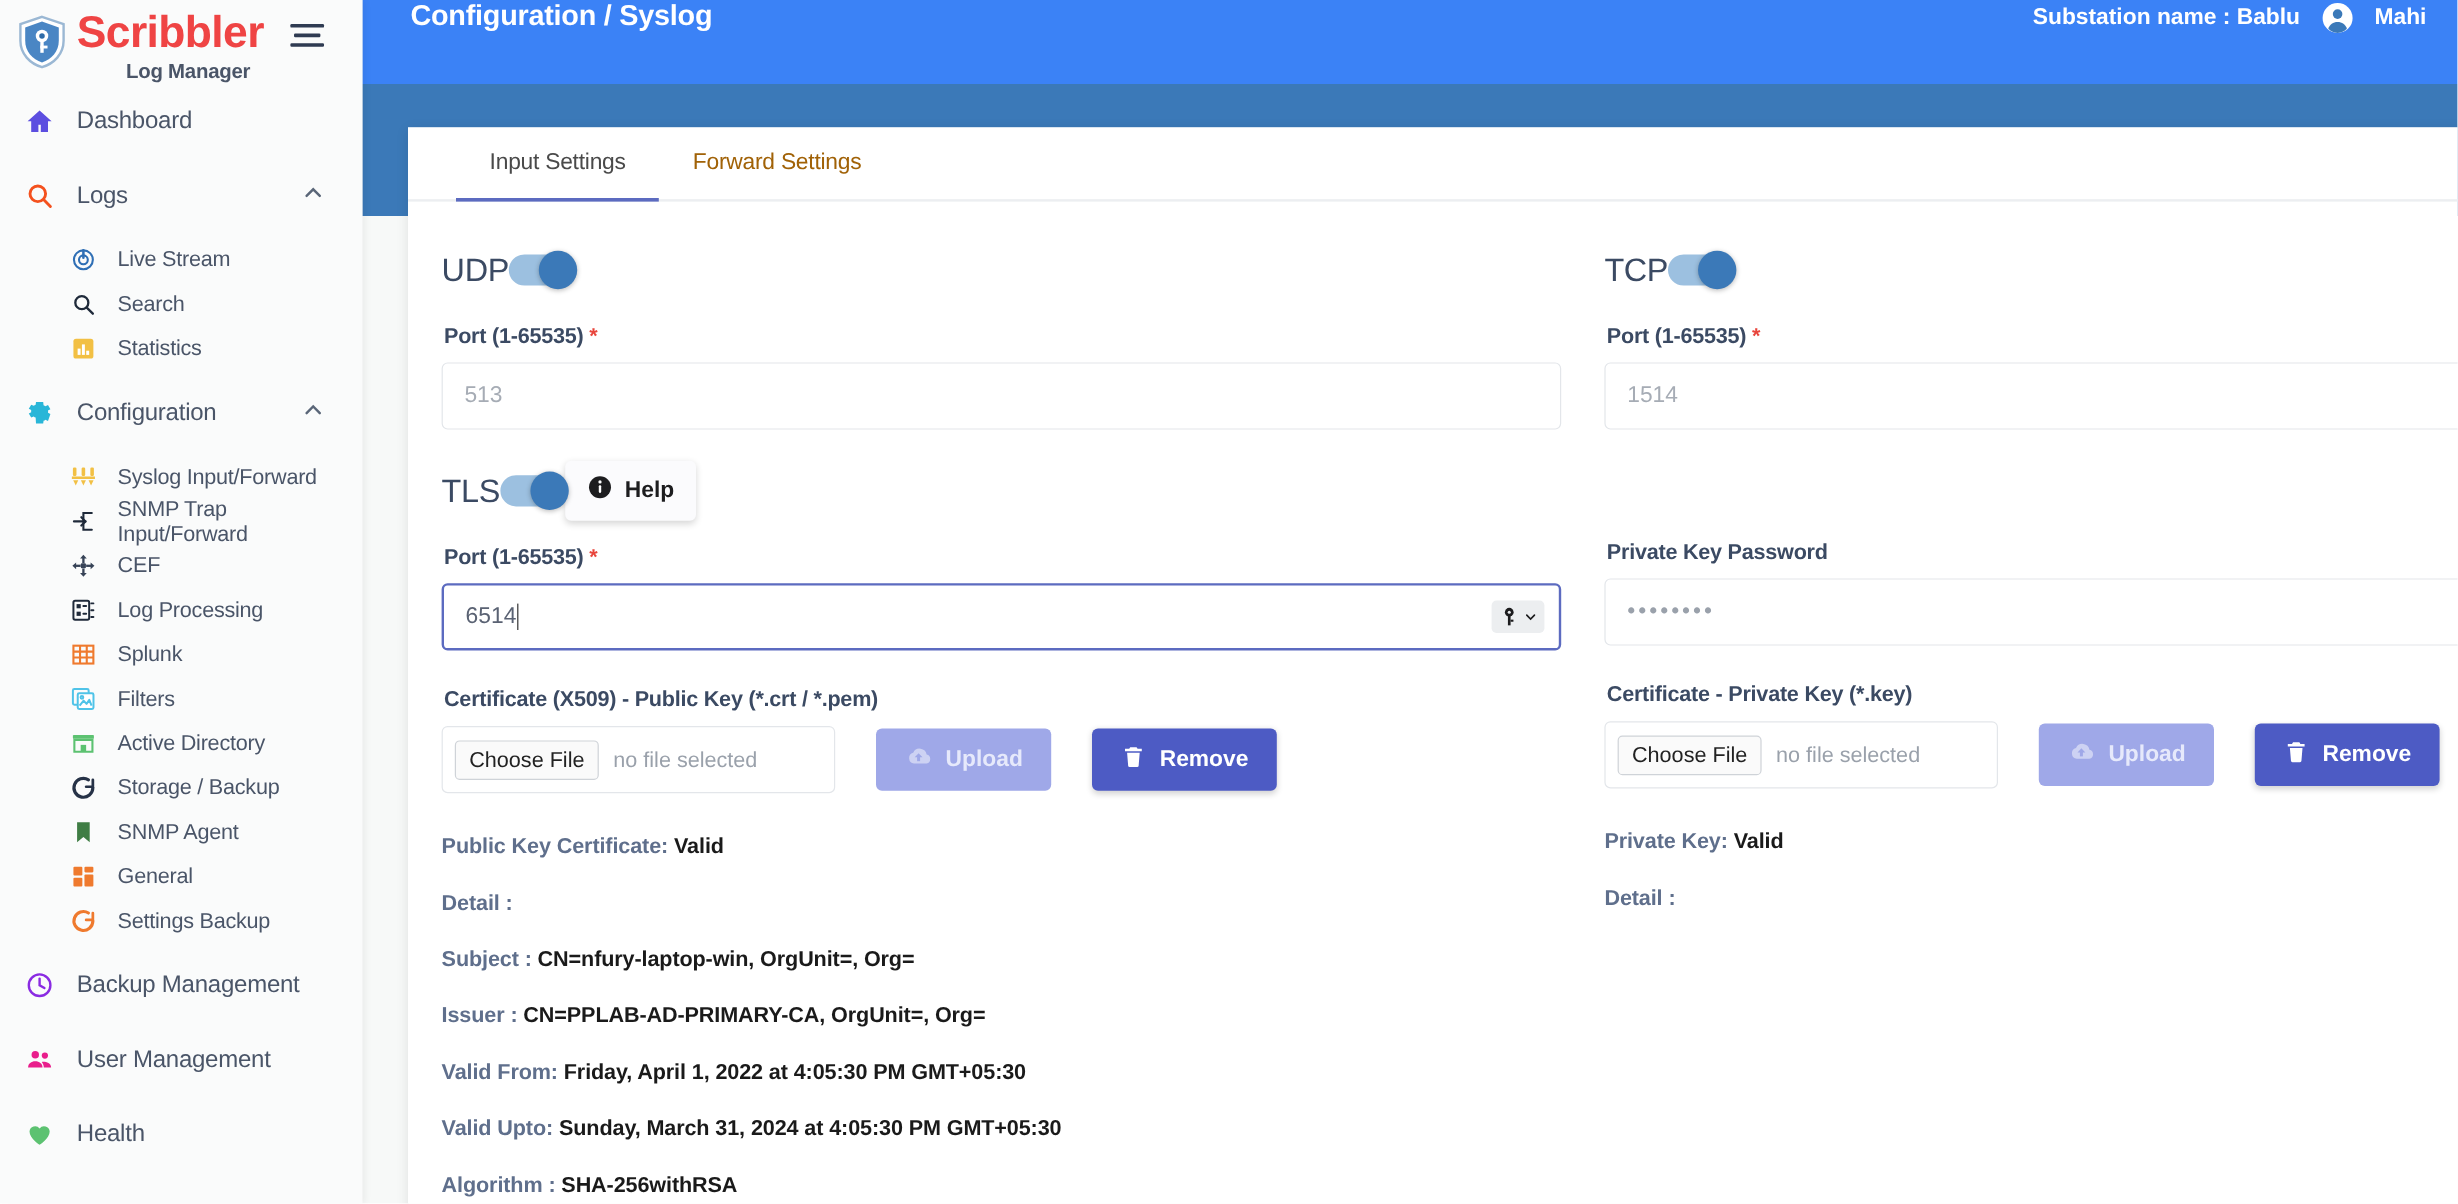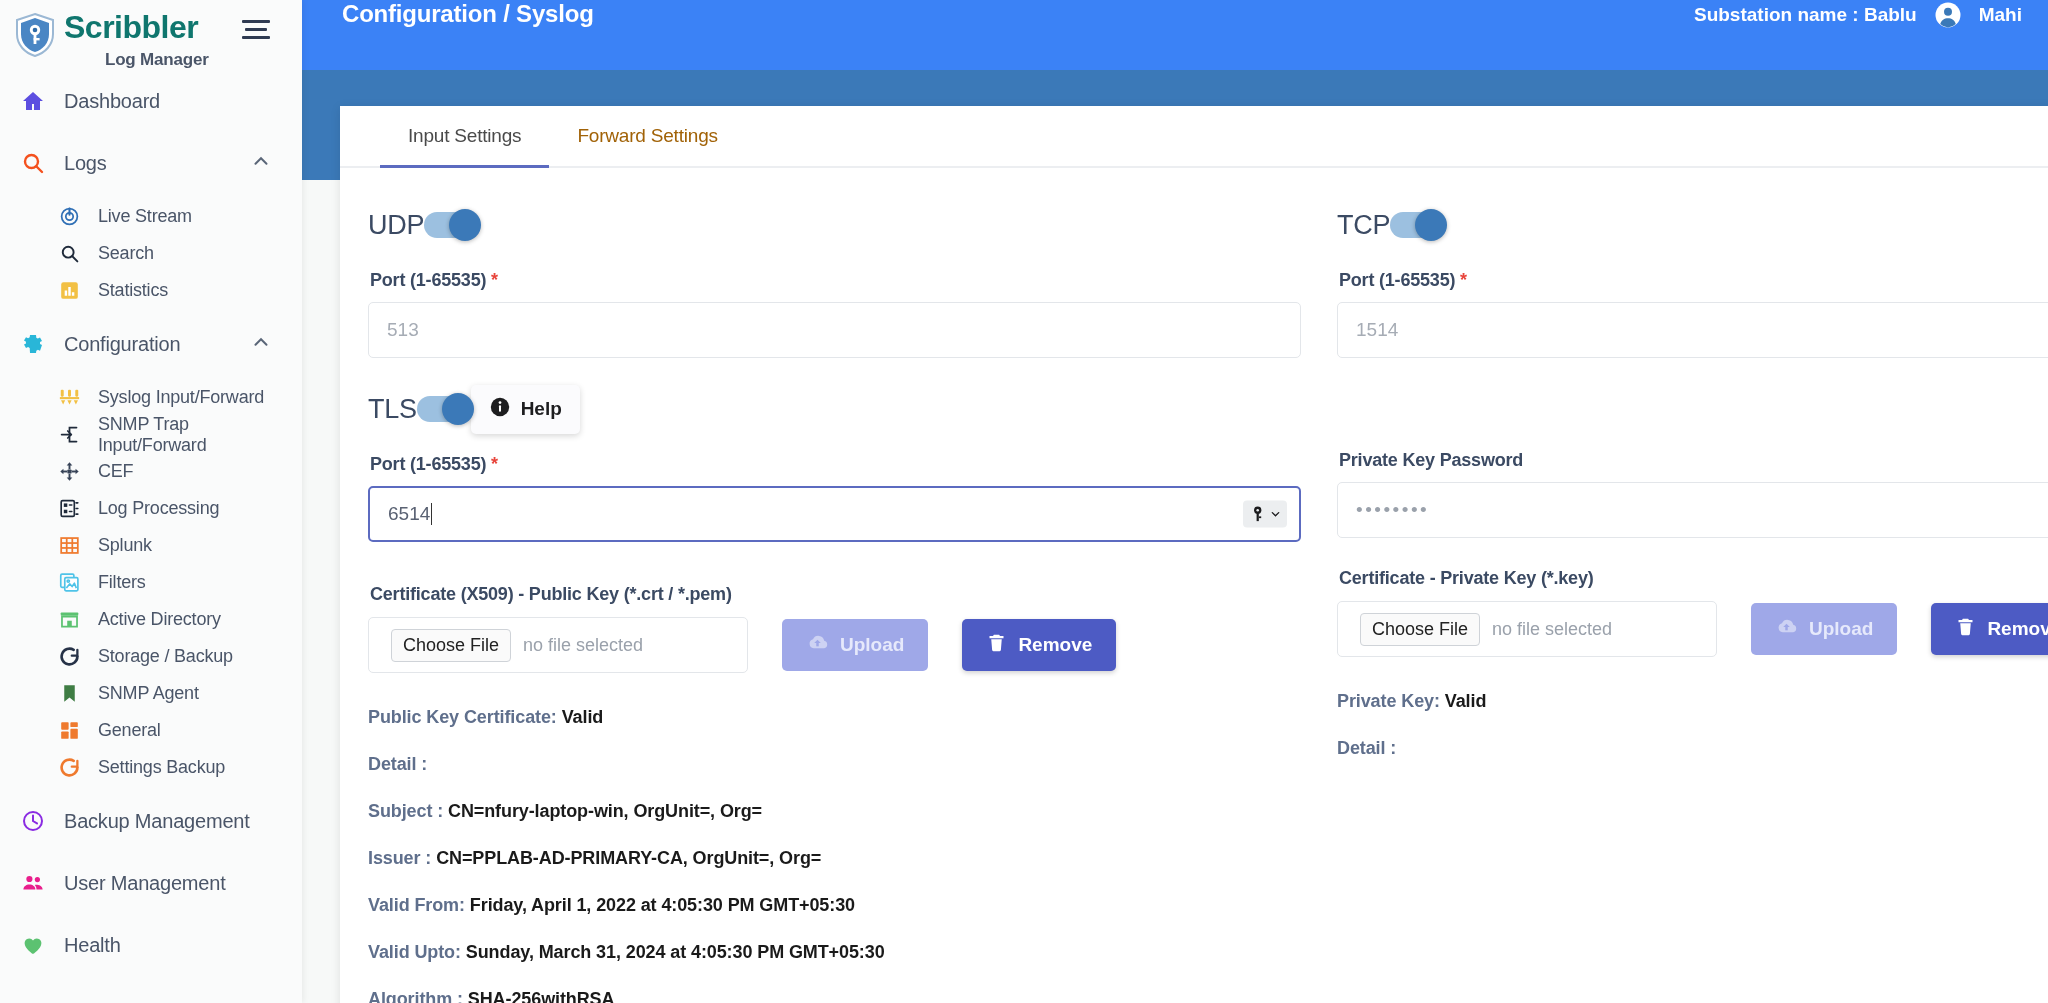--- a/index.html
+++ b/index.html
@@ -22,21 +22,21 @@
     box-shadow: 2px 0 6px rgba(0,0,0,0.06);
     overflow: hidden;
   }
   .brand-row {
     height: 70px; display: flex; align-items: center;
     padding-left: 14px; gap: 8px;
   }
   .brand-logo { width: 42px; height: 46px; flex: 0 0 42px; }
   .brand-text { position: relative; height: 52px; width: 205px; }
   .brand-title {
-    font-size: 32px; font-weight: bold; color: #0f766e;
+    font-size: 37px; font-weight: bold; color: #ef4444;
     letter-spacing: -0.5px; line-height: 36px;
   }
   .brand-sub {
     position: absolute; left: 41px; top: 41px;
     font-size: 17px; font-weight: bold; color: #4a5568;
     letter-spacing: -0.2px;
   }
   .hamburger {
     position: absolute; right: 30px; top: 20px;
     width: 30px; height: 26px; cursor: pointer;
@@ -160,22 +160,22 @@
   }
   .key-badge {
     position: absolute; right: 12px; top: 50%; transform: translateY(-50%);
     background: #eceef0; border-radius: 4px; padding: 4px 6px;
     display: flex; align-items: center; gap: 2px; cursor: pointer;
   }
   .dots { letter-spacing: 2.5px; color: #9aa1ab; font-size: 19px; }
 
   .file-row { display: flex; align-items: center; gap: 34px; margin-top: 12px; }
   .file-box {
-    width: 380px; height: 56px; border: 1px solid #e3e6ea; border-radius: 5px;
-    background: #fff; display: flex; align-items: center; padding: 0 22px; gap: 12px;
+    width: 328px; height: 56px; border: 1px solid #e3e6ea; border-radius: 5px;
+    background: #fff; display: flex; align-items: center; padding: 0 10px; gap: 12px;
   }
   .choose-file {
     border: 1px solid #cfd3d8; border-radius: 4px; background: #fafafa;
     padding: 5px 11px; font-size: 18px; color: #222; cursor: pointer;
     white-space: nowrap;
   }
   .nofile { font-size: 18px; color: #9aa1ab; white-space: nowrap; }
 
   .btn {
     display: inline-flex; align-items: center; justify-content: center; gap: 11px;
@@ -534,21 +534,21 @@
                     <circle cx="11" cy="7.2" r="1.6" fill="#eceef0"></circle>
                   <rect x="9.6" y="10.6" width="2.8" height="10.4"></rect>
                     <rect x="12.4" y="15" width="3" height="2.2"></rect>
                 </svg>
                 <svg width="11" height="11" viewBox="0 0 24 24" fill="none" stroke="#1c1c1e" stroke-width="3">
                     <polyline points="5,9 12,16 19,9" stroke-linecap="round"></polyline>
                   </svg>
               </span>
             </div>
 
-            <div class="fld-label" style="margin-top:42px">Certificate (X509) - Public Key (*.crt / *.pem)</div>
+            <div class="fld-label" style="margin-top:30px">Certificate (X509) - Public Key (*.crt / *.pem)</div>
             <div class="file-row">
               <div class="file-box">
                 <span class="choose-file">Choose File</span>
                 <span class="nofile">no file selected</span>
               </div>
               <span class="btn btn-upload">
                 <span>
                   <svg width="23" height="23" viewBox="0 0 24 24" fill="#cdd2f3">
                       <path d="M19 10.2a6.2 6.2 0 00-11.7-1.6A4.8 4.8 0 008 18h11a4 4 0 000-7.8z"></path>
                       <path d="M12 9l3.4 3.6h-6.8z" fill="#9fa8e8"></path>

